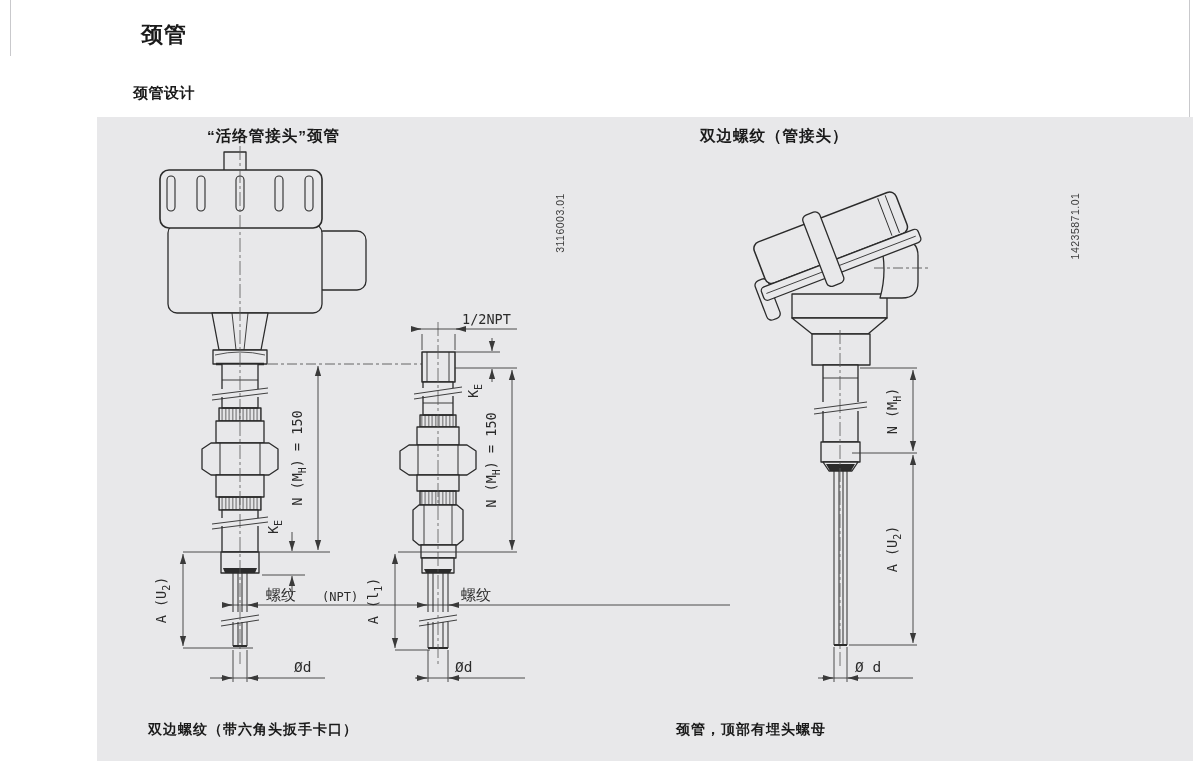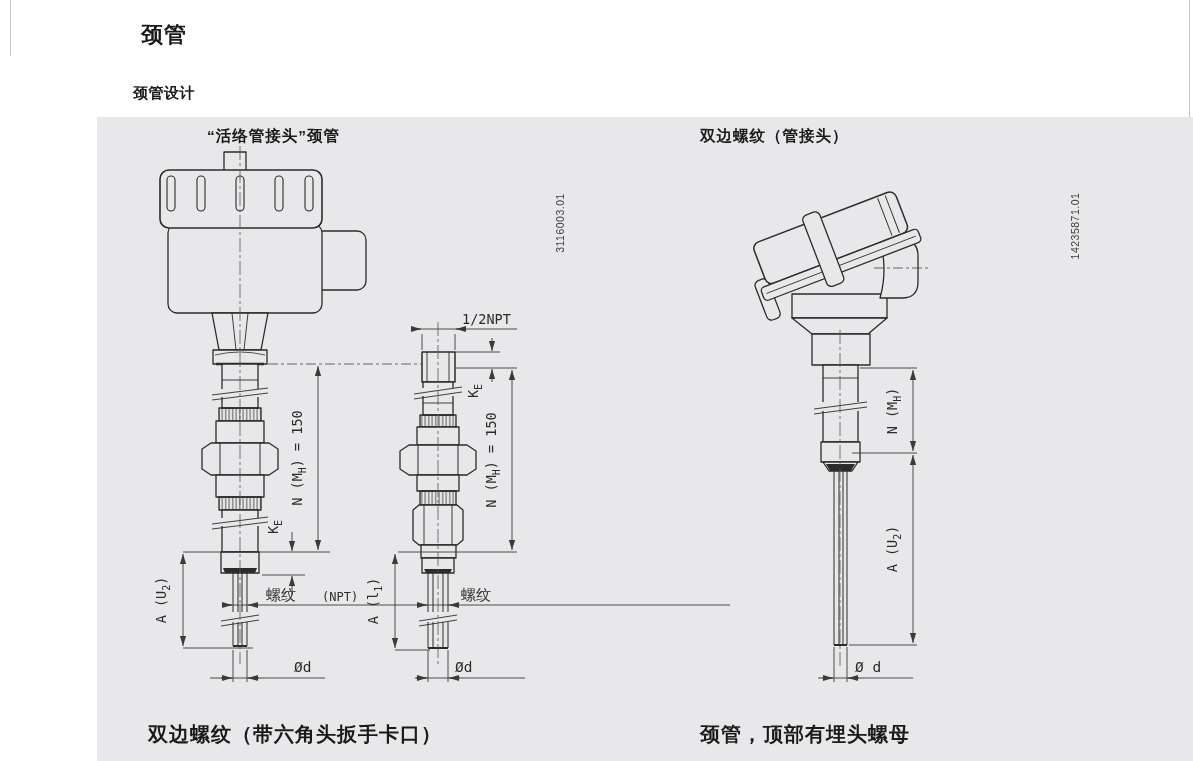--- a/index.html
+++ b/index.html
@@ -23,24 +23,24 @@
   .panel{
     position:absolute;left:97px;top:117px;width:1192px;height:644px;
     background:#e8e8ea;
   }
   .fig-header{
     position:absolute;top:9px;font-size:15.5px;font-weight:700;letter-spacing:1px;
   }
   .fig-header.left{left:110px;}
   .fig-header.right{left:559px;margin-left:44px;}
   .fig-caption{
-    position:absolute;top:604px;font-size:20px;font-weight:700;letter-spacing:1px;
+    position:absolute;top:604px;font-size:14px;font-weight:700;letter-spacing:1px;
   }
   .cap-left{left:51px;}
-  .cap-right{left:603px;}
+  .cap-right{left:579px;}
   .drawing-id{
     position:absolute;font-size:10.5px;color:#3c3c3c;letter-spacing:0.5px;
     transform:rotate(-90deg);transform-origin:center center;
     white-space:nowrap;width:90px;text-align:center;
   }
   .id-left{left:418px;top:100px;}
   .id-right{left:933px;top:103px;}
   svg.diagram{position:absolute;left:0;top:0;}
   text{font-family:"DejaVu Sans Mono","Liberation Mono",monospace;fill:#2b2b2b;}
   .cjk{font-family:"Liberation Sans","DejaVu Sans",sans-serif;}

